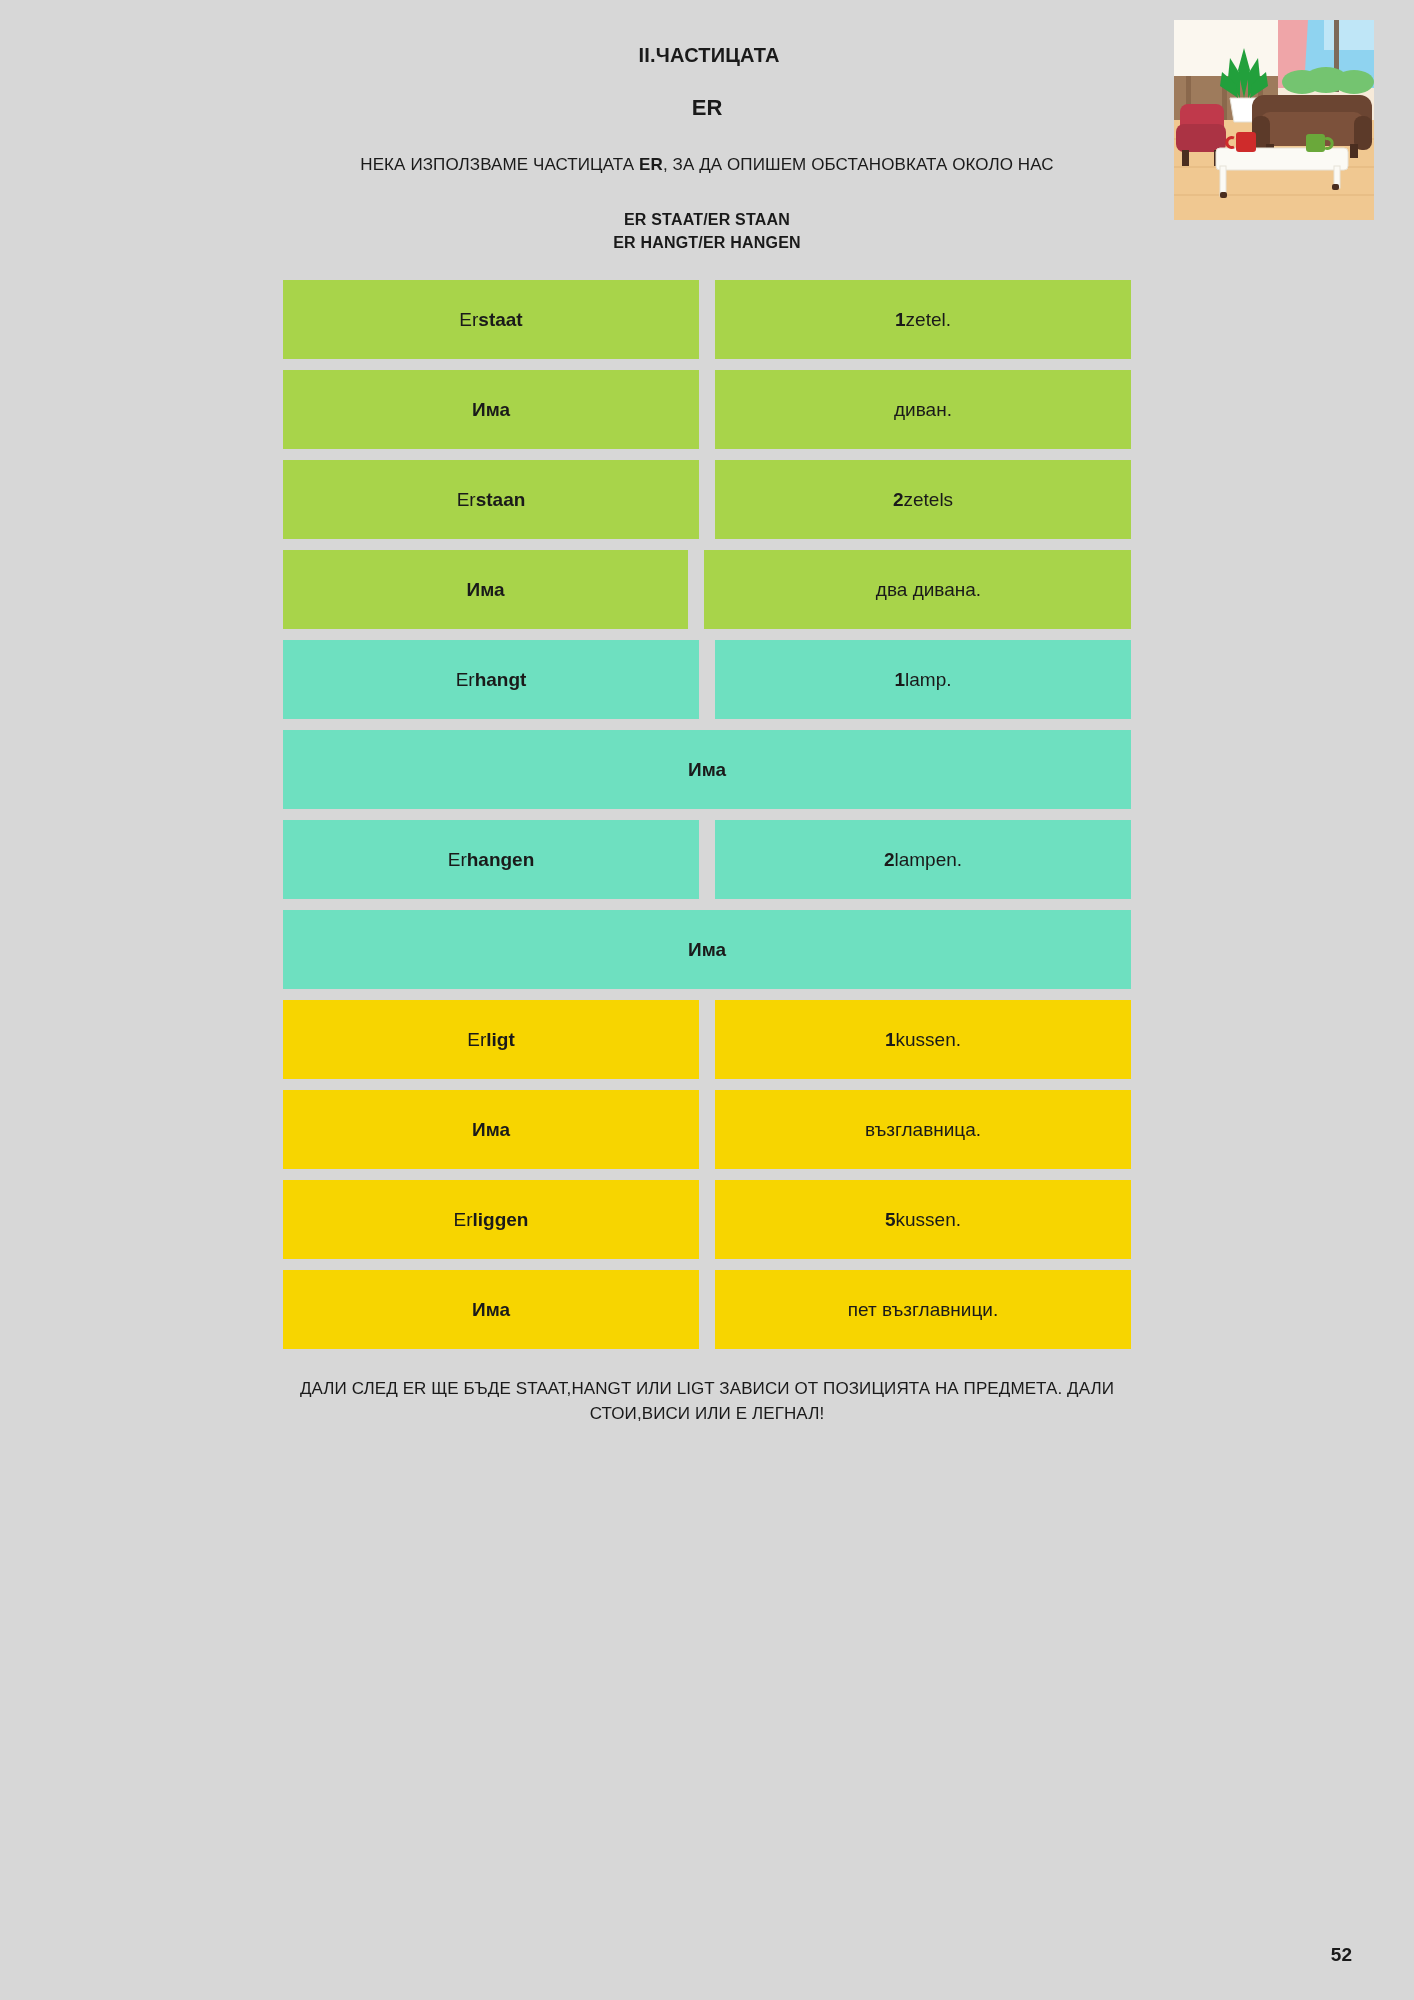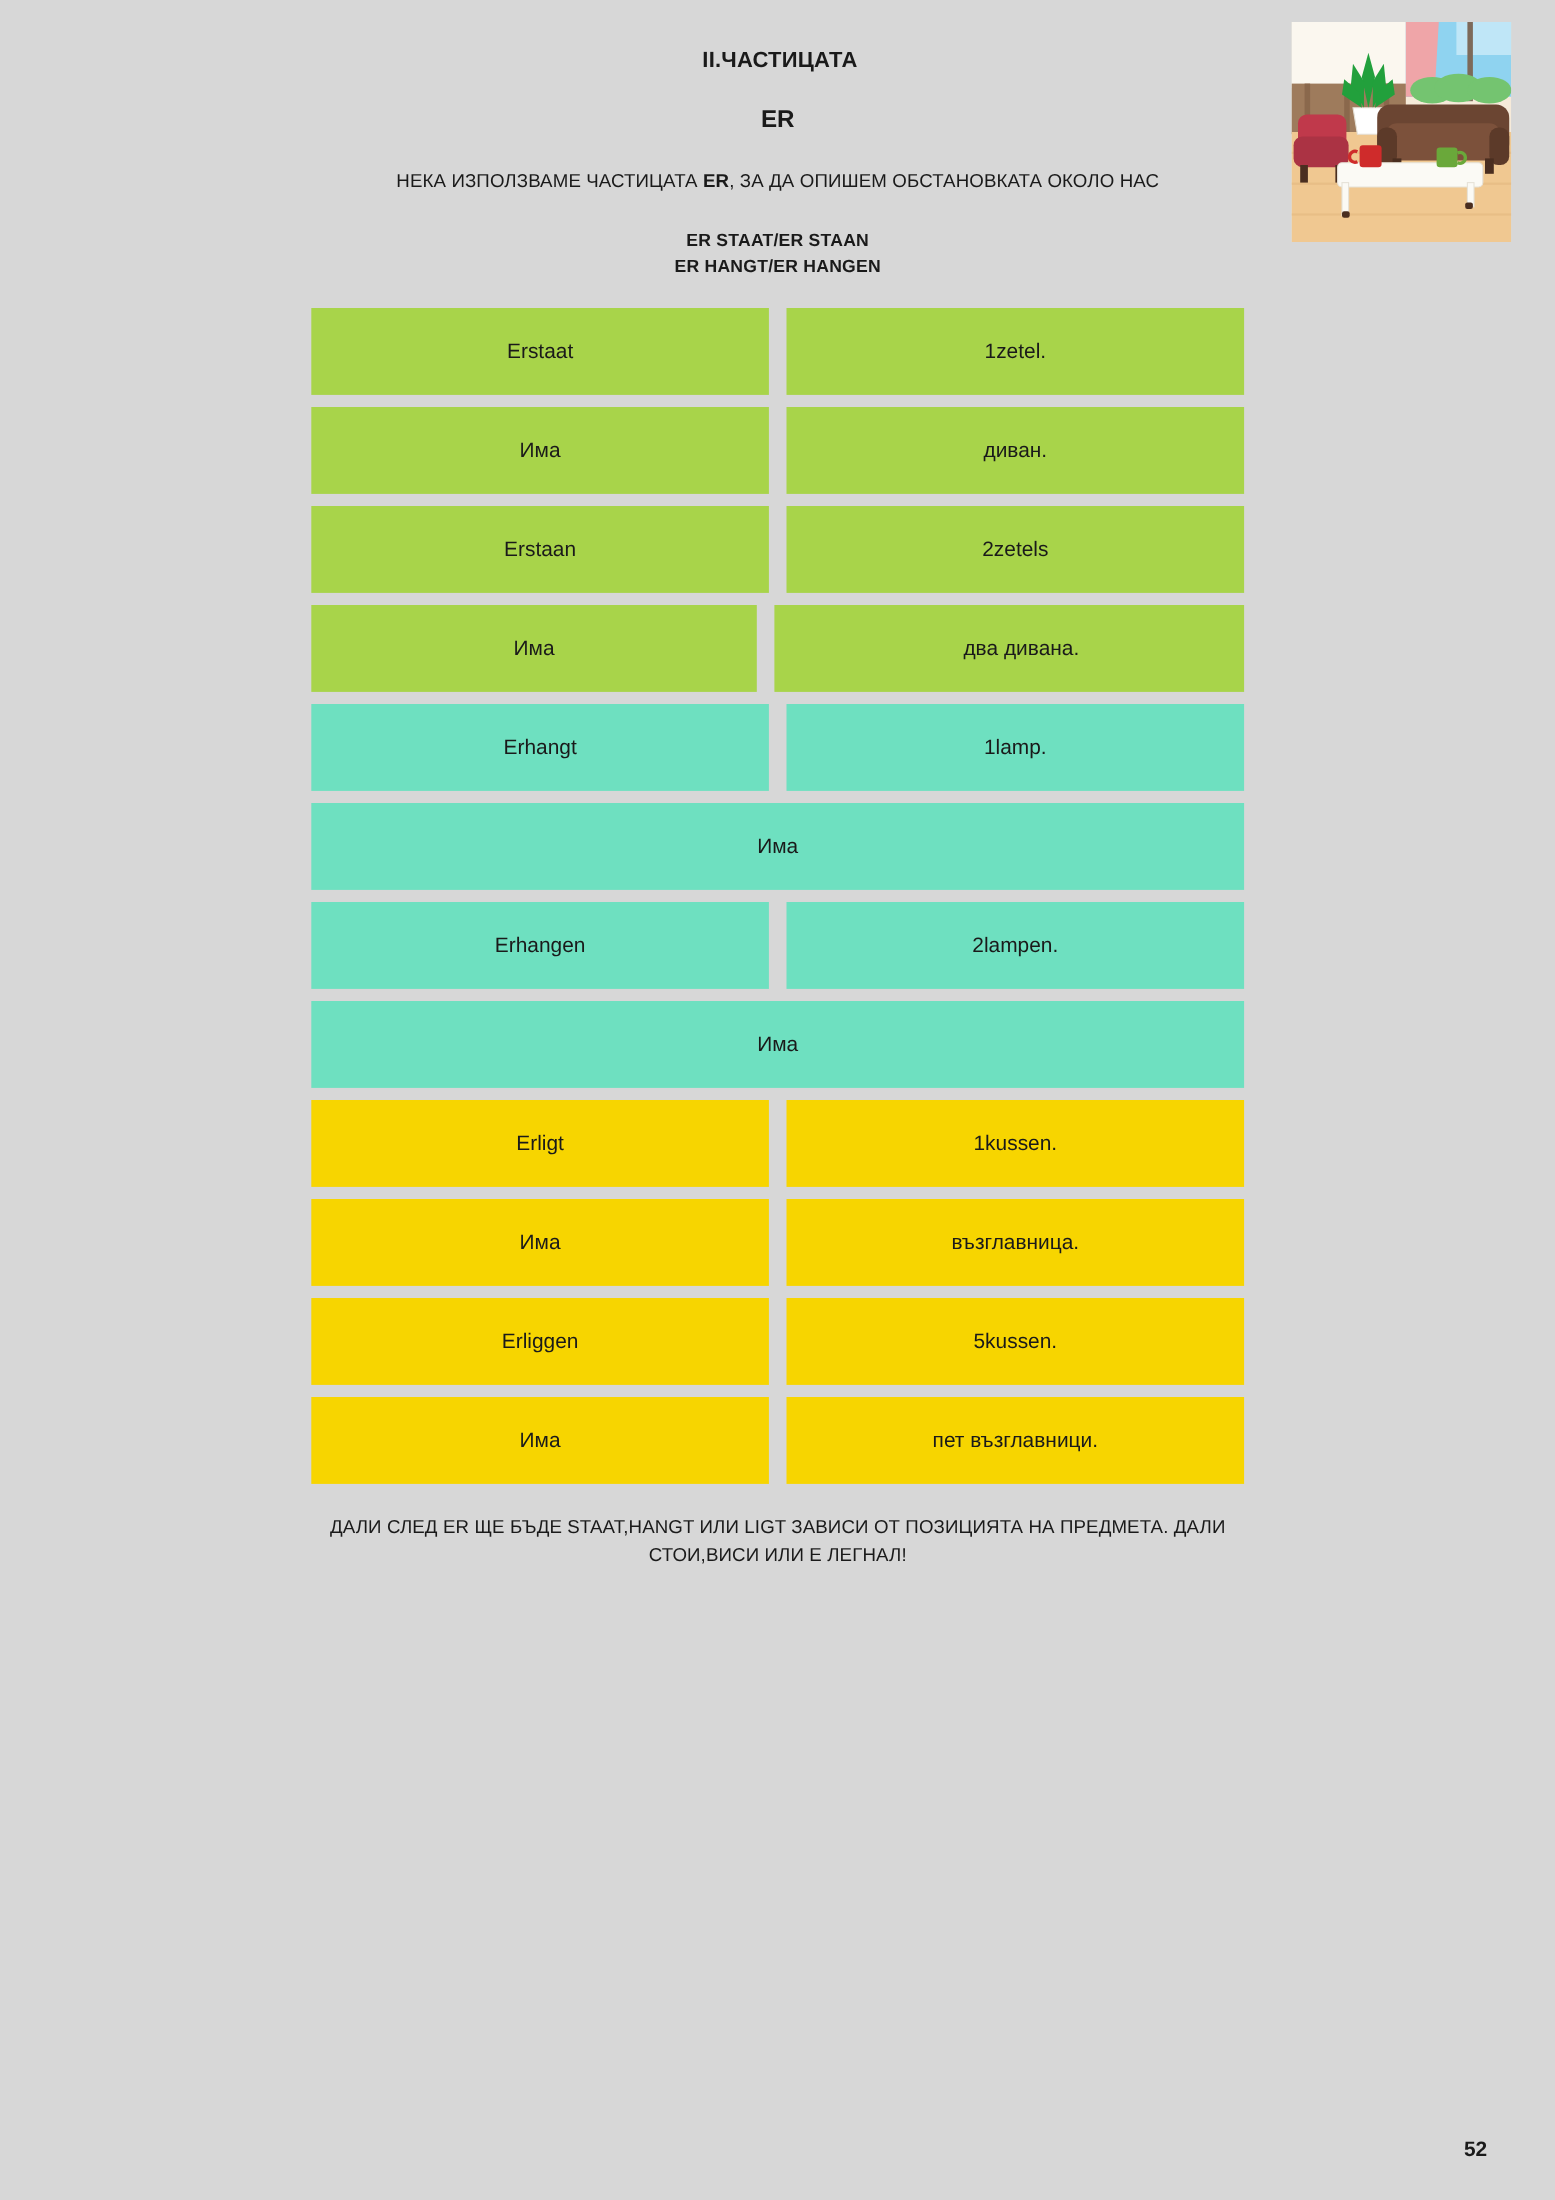--- a/index.html
+++ b/index.html
@@ -79,21 +79,21 @@
   .cell {
     flex: 1;
     height: 79px;
     display: flex;
     align-items: center;
     justify-content: center;
     font-size: 19px;
     text-align: center;
     color: #1a1a1a;
   }
-  .cell .b { font-weight: normal; }
+  .cell .b { font-weight: bold; }
   .cell .n { font-weight: normal; }
 
   
   .footer-note {
     text-align: center;
     font-size: 17px;
     line-height: 1.45;
     margin: 28px auto 0 auto;
     width: 1160px;
     letter-spacing: 0.1px;

